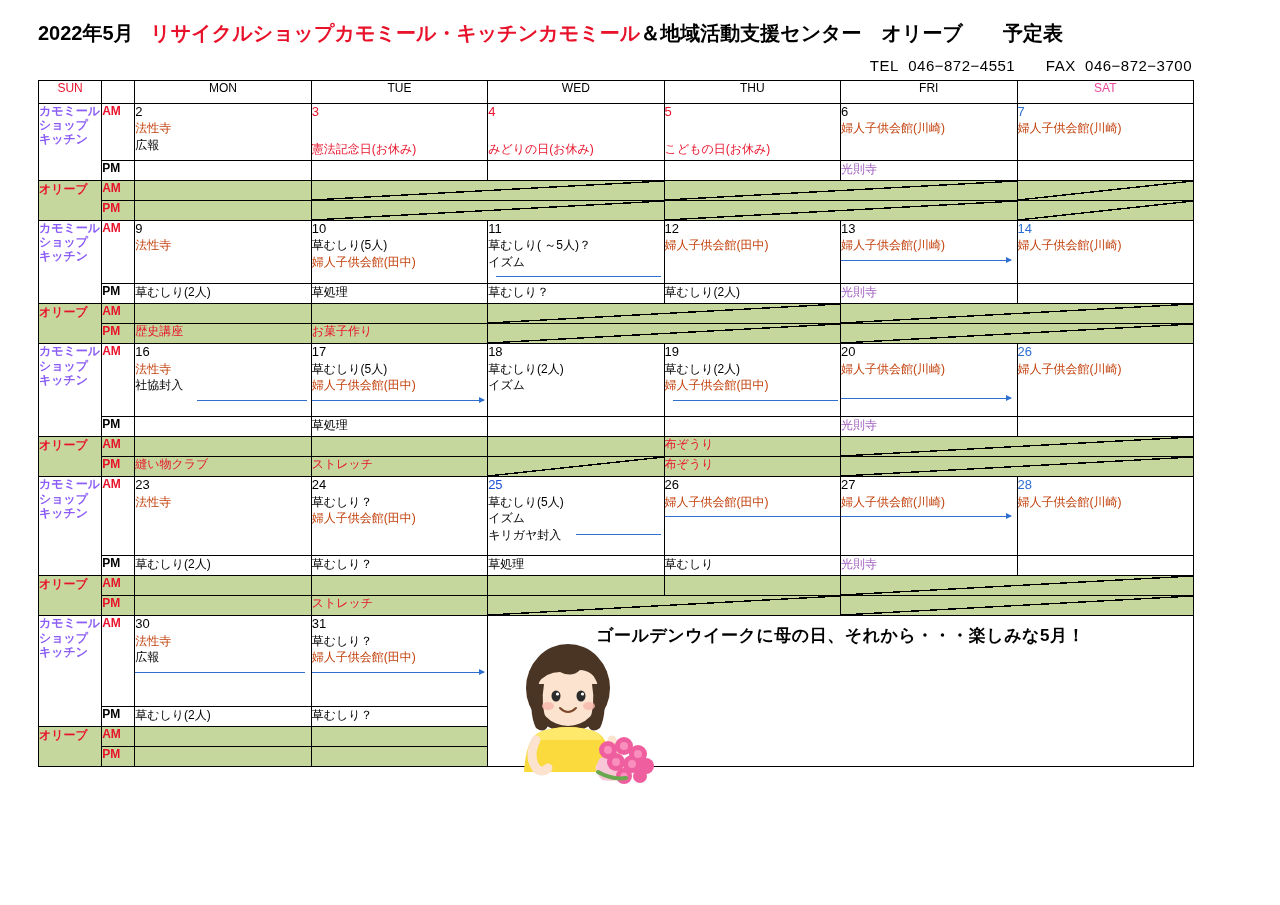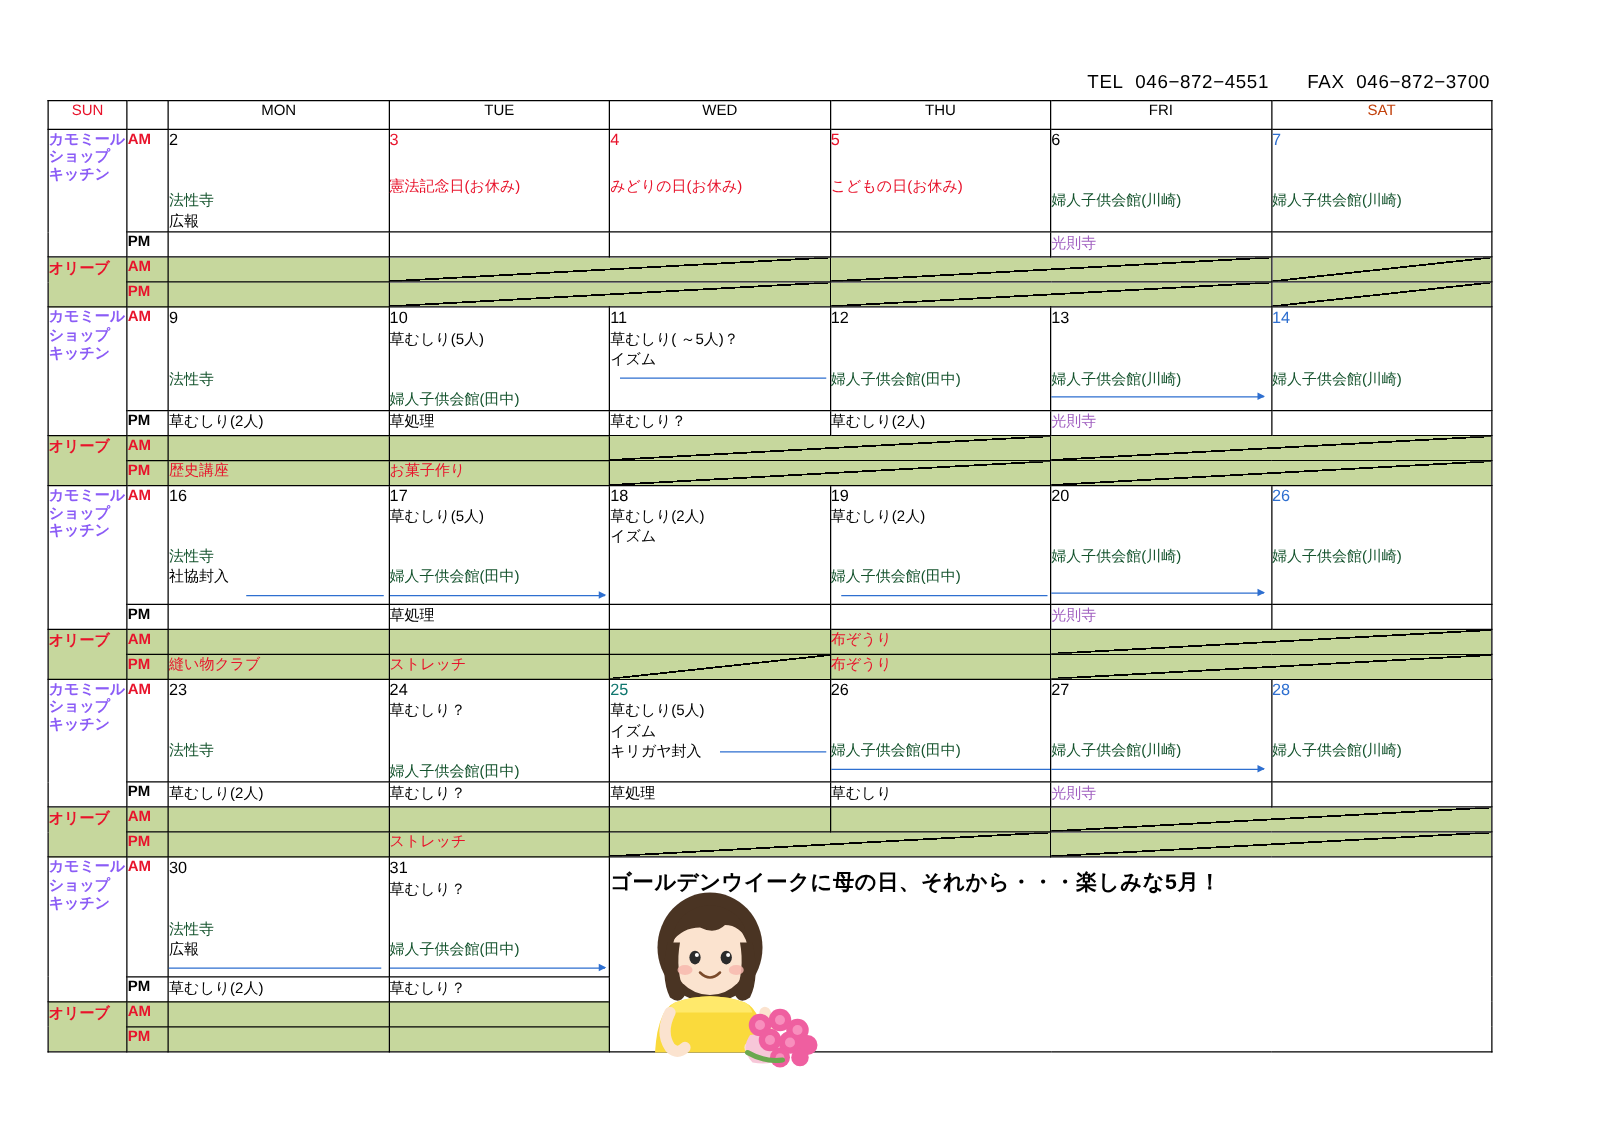--- a/index.html
+++ b/index.html
@@ -42,21 +42,21 @@
   col.c-label{width:63px;}
   col.c-ampm{width:33px;}
   col.c-day{width:176px;}
 
   
   .hdr td{
     text-align:center;font-size:13px;height:22px;
     vertical-align:middle;font-weight:normal;
   }
   .hdr .sun{color:#e8132b;margin-top:16px;}
-  .hdr .sat{color:#c2410c;}
+  .hdr .sat{color:#ec4899;}
 
   
   .rl{
     color:#8b5cf6;font-size:11px;line-height:1.18;
     padding:4px 3px 2px 4px;font-weight:bold;
   }
   .rl-olive{
     color:#e8132b;font-size:12px;font-weight:bold;
     padding:2px 3px 2px 4px;vertical-align:middle;
   }
@@ -64,23 +64,23 @@
     text-align:left;font-size:11px;color:#e8132b;font-weight:bold;
     vertical-align:middle;
   }
   .ampm.blk{color:#000;}
 
   
   .day{padding:2px 4px 3px 5px;position:relative;}
   .dnum{font-size:13px;line-height:1.25;color:#000;}
   .dnum.red{color:#e8132b;}
   .dnum.blue{color:#2e6fd0;}
-  .dnum.purple{color:#0f766e;}
+  .dnum.purple{color:#1d4ed8;}
   .ev{font-size:12px;line-height:1.38;}
-  .ev.blue{color:#14532d;margin-top:32px;}
+  .ev.blue{color:#c2410c;}
   .ev.red{color:#e8132b;margin-top:21px;}
   .ev.black{color:#000;}
   .ev.purple{color:#a05fc0;}
   .pmcell{padding:3px 4px 3px 5px;height:19px;}
 
   
   .olive{background:#c6d79d;height:19px;}
   .olive .ev{line-height:1.25;}
 
   
@@ -106,36 +106,41 @@
     content:"";position:absolute;right:-1px;top:-3px;
     border-left:6px solid #2e6fd0;
     border-top:3.5px solid transparent;
     border-bottom:3.5px solid transparent;
   }
   .arrow.noarrow i::after{display:none;}
 
   
   .bottom-msg{
     position:absolute;left:525px;top:695px;width:668px;
-    font-size:17px;font-weight:bold;color:#000;
+    text-align:center;font-size:17px;font-weight:bold;color:#000;
     letter-spacing:.5px;
   }
   .footnote{
     position:absolute;right:88px;top:864px;
     font-size:12px;color:#000;white-space:nowrap;
   }
 
   
   .girl{position:absolute;left:535px;top:710px;width:180px;height:150px;}
 </style>
 </head>
 <body>
 
 <div class="page">
 
+  <div class="title-row">
+    <span class="blk">2022年5月</span>
+    <span>&nbsp;</span>
+    <span class="red">リサイクルショップカモミール</span><span class="sep">・</span><span class="red">キッチンカモミール</span><span class="blk">＆地域活動支援センター　オリーブ　　予定表</span>
+  </div>
 
   <div class="contact">
     <span>TEL</span>&nbsp;
     <span>046−872−4551</span><span class="gap"></span>
     <span>FAX</span>&nbsp;
     <span>046−872−3700</span>
   </div>
 
   <table class="cal">
     <colgroup>

